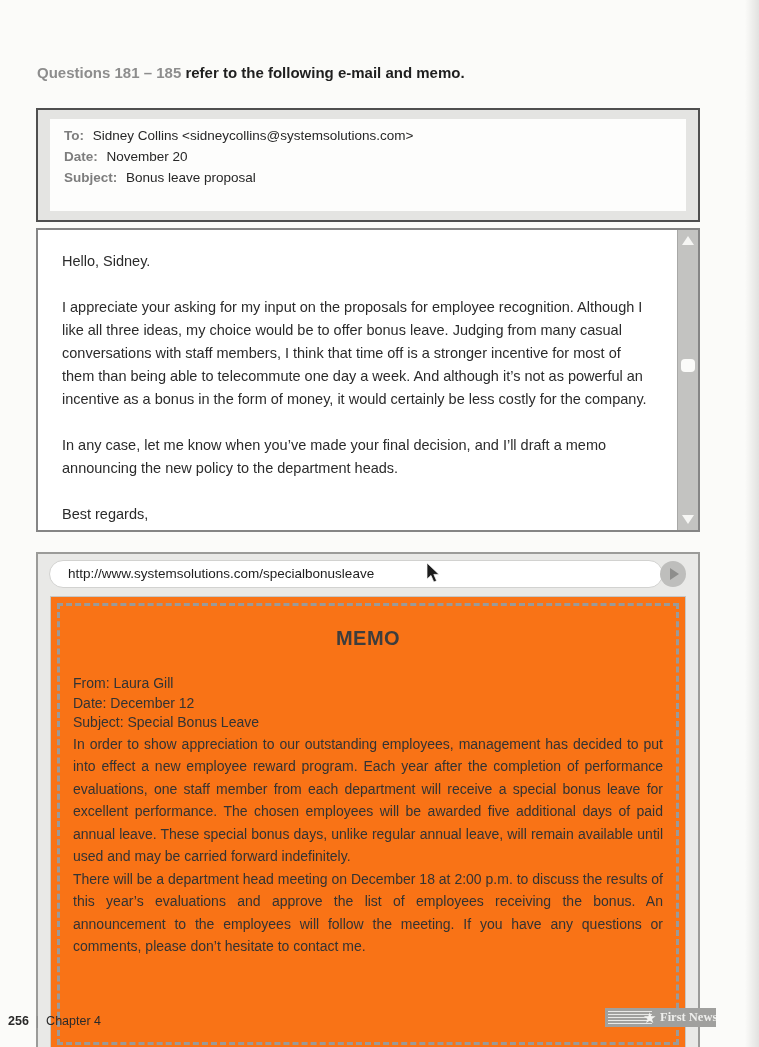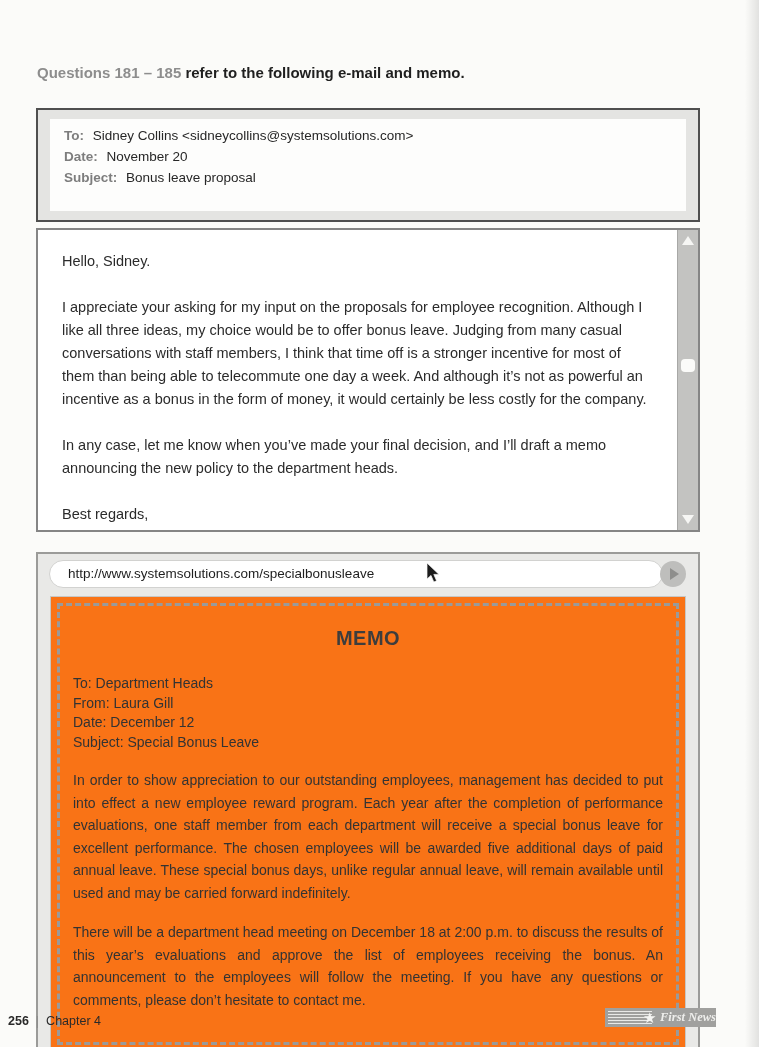--- a/index.html
+++ b/index.html
@@ -103,21 +103,21 @@
   .memo-content {
     position:absolute; left:22px; right:22px; top:12px; bottom:10px;
     color:#353535;
   }
   .memo-title {
     text-align:center; font-size:20px; font-weight:bold; color:#3d3d3d;
     letter-spacing:0.5px; margin-top:18px;
   }
   .memo-fields { margin-top:24px; font-size:14px; line-height:19.5px; color:#333333; }
   .memo-para {
-    margin-top:17px; font-size:14px; line-height:22.5px;
+    font-size:14px; line-height:22.5px;
     text-align:justify; color:#333333;
   }
 
   
   .footer-left {
     position:absolute; left:8px; top:1014px; font-size:12.5px; color:#2a2a2a;
   }
   .footer-left .pg { font-weight:bold; }
   .footer-left .sep { color:#8b8b8b; margin:0 7px; }
 
@@ -127,21 +127,21 @@
   }
   .logo-lines {
     position:absolute; left:3px; top:3px; width:44px; height:13px;
     background:repeating-linear-gradient(to bottom, #e9e9e7 0 1px, rgba(0,0,0,0) 1px 3px);
   }
   .logo-star {
     position:absolute; left:38px; top:0px; color:#f4f4f2; font-size:15px; line-height:19px;
   }
   .logo-text {
     position:absolute; left:55px; top:1px;
-    font-family:"Liberation Serif", serif; font-style:italic; font-weight:bold;
+    font-family:"Liberation Serif", serif; font-weight:bold;
     font-size:12.5px; color:#eeeeec; line-height:17px; white-space:nowrap;
   }
 </style>
 </head>
 <body>
 
 <div class="page-shadow-right"></div>
 
 <div class="question-header">
   <span class="q-range">Questions 181 – 185</span><span class="q-rest"> refer to the following e-mail and memo.</span>
@@ -188,21 +188,20 @@
   </div>
   <div class="go-button">
     <div class="play-glyph"></div>
   </div>
 
   <div class="memo-panel">
     <div class="memo-dashed"></div>
     <div class="memo-content">
       <div class="memo-title">MEMO</div>
       <div class="memo-fields">
-        <div>To: Department Heads</div>
         <div>From: Laura Gill</div>
         <div>Date: December 12</div>
         <div>Subject: Special Bonus Leave</div>
       </div>
       <div class="memo-para">In order to show appreciation to our outstanding employees, management has decided to put into effect a new employee reward program. Each year after the completion of performance evaluations, one staff member from each department will receive a special bonus leave for excellent performance. The chosen employees will be awarded five additional days of paid annual leave. These special bonus days, unlike regular annual leave, will remain available until used and may be carried forward indefinitely.</div>
       <div class="memo-para">There will be a department head meeting on December 18 at 2:00 p.m. to discuss the results of this year’s evaluations and approve the list of employees receiving the bonus. An announcement to the employees will follow the meeting. If you have any questions or comments, please don’t hesitate to contact me.</div>
     </div>
   </div>
 </div>
 

